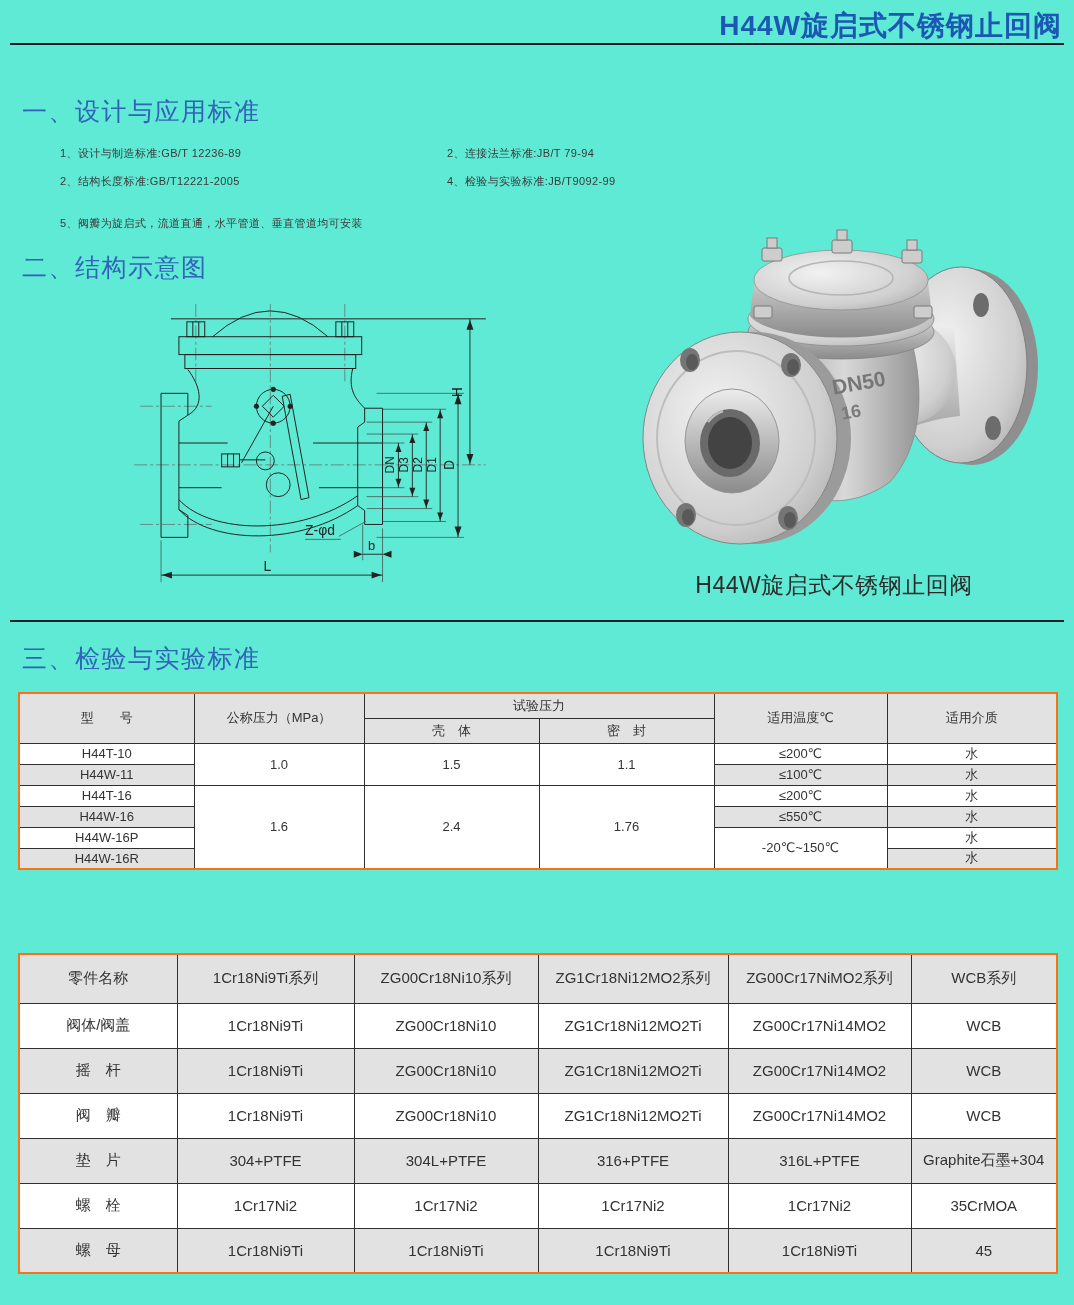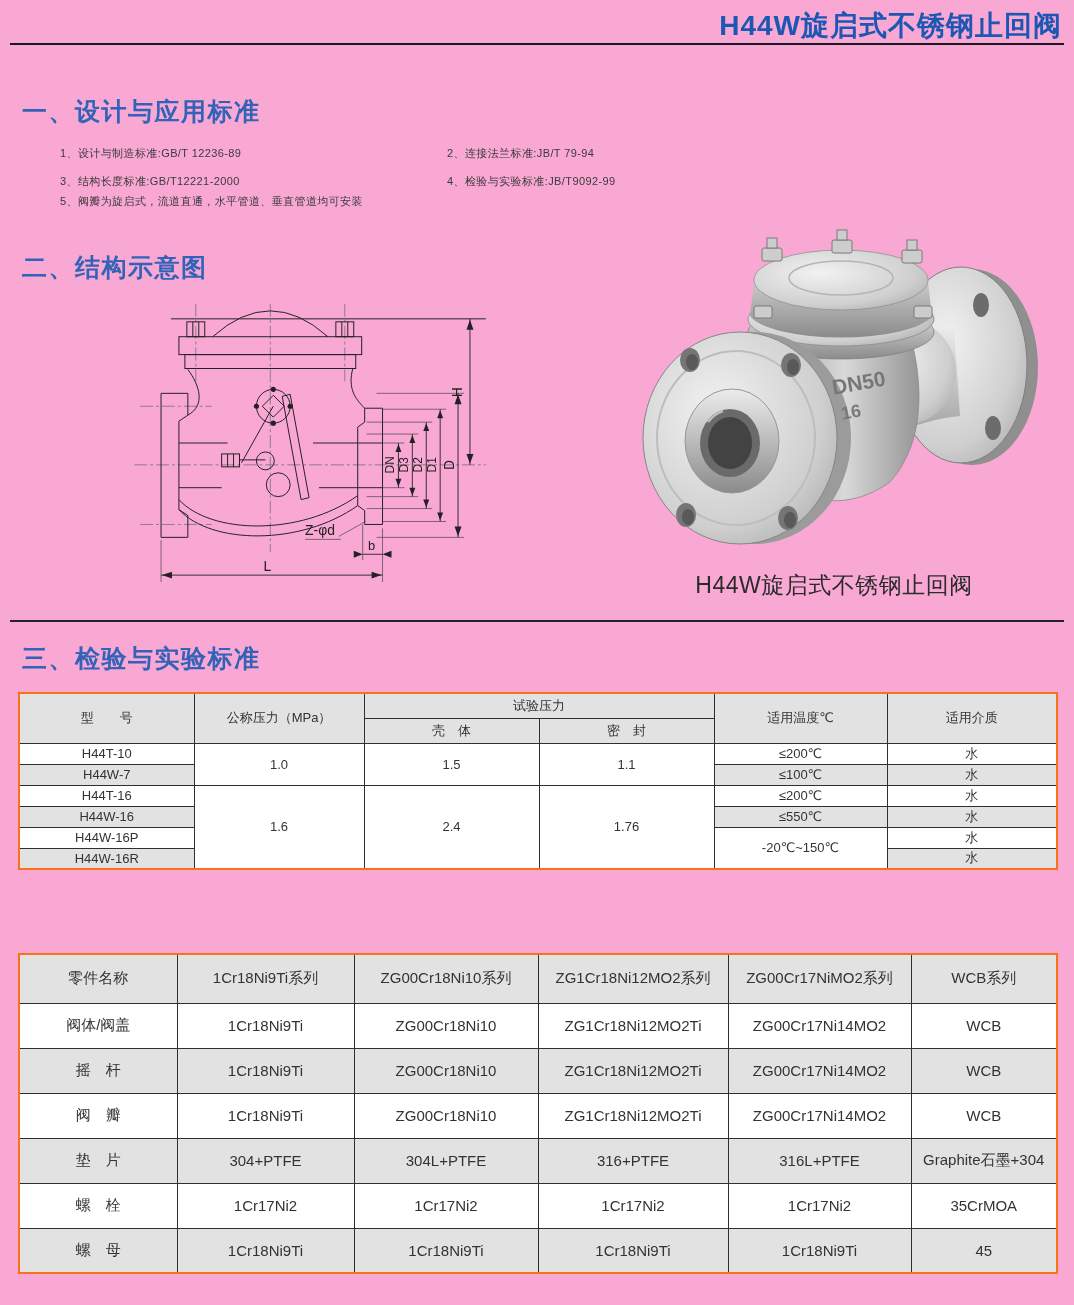--- a/index.html
+++ b/index.html
@@ -1,32 +1,32 @@
 <!DOCTYPE html>
 <html><head>
 <meta charset="utf-8">
 <style>
   *{box-sizing:border-box;margin:0;padding:0}
   html,body{background:#ffffff}
-  .page{position:relative;width:1074px;height:1305px;background:#f9a8d4;overflow:hidden;
+  .page{position:relative;width:1074px;height:1305px;background:#5eead4;overflow:hidden;
         font-family:"Liberation Sans","DejaVu Sans",sans-serif;color:#2e2e2e}
   .doc-title{position:absolute;top:7px;right:12px;font-size:28px;font-weight:bold;
              color:#1c57b4;letter-spacing:1px;white-space:nowrap}
   .title-rule{position:absolute;top:43px;left:10px;width:1054px;height:2px;background:#181826}
   .mid-rule{position:absolute;top:620px;left:10px;width:1054px;height:2px;background:#23232b}
-  .sec-heading{position:absolute;font-size:25px;font-weight:700;color:#3263b8;
+  .sec-heading{position:absolute;font-size:25px;font-weight:400;color:#3263b8;
                letter-spacing:1.5px;white-space:nowrap}
   #h1{top:95px;left:22px}
   #h2{top:251px;left:22px}
   #h3{top:642px;left:22px}
   #h4{top:900px;left:22px}
   .std-item{position:absolute;font-size:11px;color:#3a3a3a;letter-spacing:.4px;white-space:nowrap}
   #it0{left:60px;top:146px} #it1{left:447px;top:146px}
   #it2{left:60px;top:174px} #it3{left:447px;top:174px}
-  #it4{left:60px;top:194px}
+  #it4{left:60px;top:216px}
   .fig-drawing{position:absolute;left:116px;top:294px}
   .fig-drawing text{font-family:"Liberation Sans","DejaVu Sans",sans-serif;fill:#222}
   .fig-photo{position:absolute;left:628px;top:220px}
   .photo-caption{position:absolute;left:628px;top:570px;width:412px;text-align:center;
                  font-size:23px;color:#2b2b2b;letter-spacing:.5px}
   table{border-collapse:collapse;table-layout:fixed;position:absolute;left:18px;background:#fff}
   td{border:1px solid #2f2f2f;text-align:center;vertical-align:middle;color:#333;
      overflow:hidden;white-space:nowrap;padding:0 2px}
   .t-perf{top:692px;width:1038px;font-size:13px;border:2px solid #f97316}
   .t-perf tr{height:21px}
@@ -42,21 +42,21 @@
 <body>
 
 <div class="page">
 
   <div class="doc-title">H44W旋启式不锈钢止回阀</div>
   <div class="title-rule"></div>
 
   <div id="h1" class="sec-heading">一、设计与应用标准</div>
   <div id="it0" class="std-item">1、设计与制造标准:GB/T 12236-89</div>
   <div id="it1" class="std-item">2、连接法兰标准:JB/T 79-94</div>
-  <div id="it2" class="std-item">3、结构长度标准:GB/T12221-2000</div>
+  <div id="it2" class="std-item">2、结构长度标准:GB/T12221-2005</div>
   <div id="it3" class="std-item">4、检验与实验标准:JB/T9092-99</div>
   <div id="it4" class="std-item">5、阀瓣为旋启式，流道直通，水平管道、垂直管道均可安装</div>
 
   <div id="h2" class="sec-heading">二、结构示意图</div>
 
   <svg class="fig-drawing" width="398" height="298" viewBox="0 0 400 300">
     <g stroke="#666" stroke-width="0.7" fill="none" stroke-dasharray="13 3 3 3">
       <line x1="18" y1="172" x2="372" y2="172"></line>
       <line x1="155" y1="10" x2="155" y2="260"></line>
       <line x1="80" y1="10" x2="80" y2="88"></line>
@@ -272,21 +272,21 @@
       </tr>
       <tr>
         <td>H44T-10</td>
         <td rowspan="2">1.0</td>
         <td rowspan="2">1.5</td>
         <td rowspan="2">1.1</td>
         <td>≤200℃</td>
         <td>水</td>
       </tr>
       <tr>
-        <td class="g">H44W-7</td>
+        <td class="g">H44W-11</td>
         <td class="g">≤100℃</td>
         <td class="g">水</td>
       </tr>
       <tr>
         <td>H44T-16</td>
         <td rowspan="4">1.6</td>
         <td rowspan="4">2.4</td>
         <td rowspan="4">1.76</td>
         <td>≤200℃</td>
         <td>水</td>

